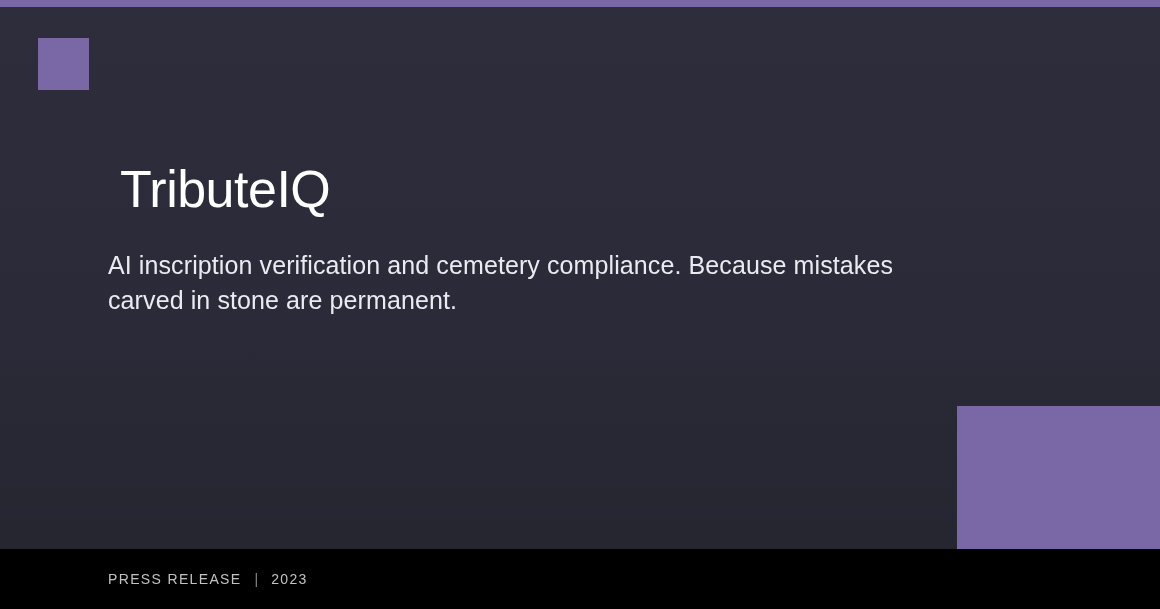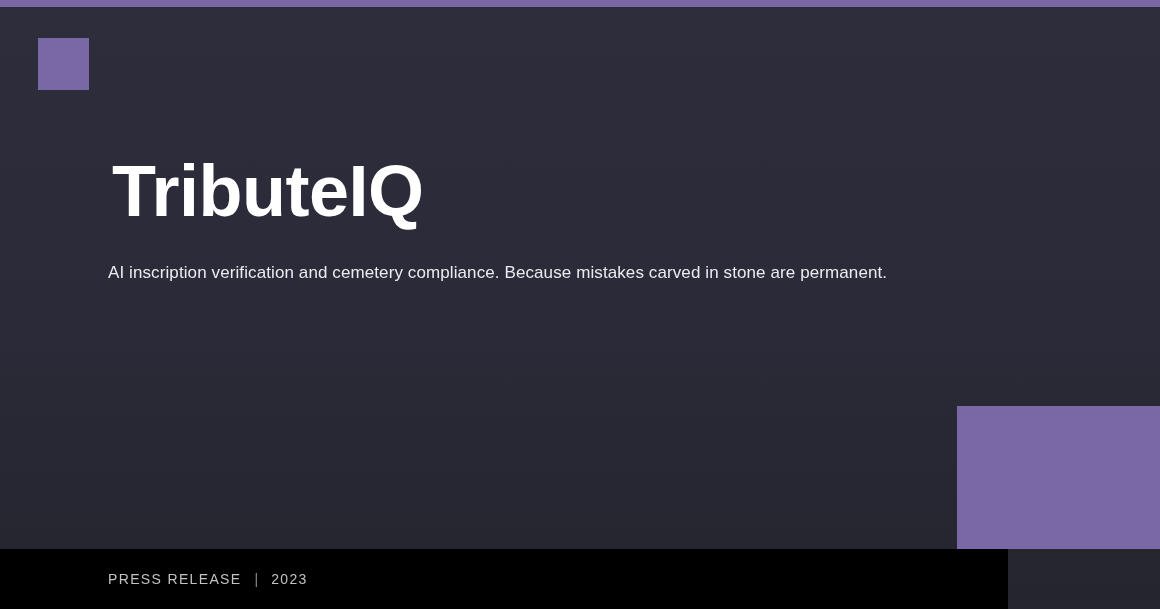--- a/index.html
+++ b/index.html
@@ -50,44 +50,44 @@
 
   
   .content {
     position: absolute;
     left: 108px;
     top: 150px;
     width: 900px;
   }
 
   .title {
-    margin: 4px;
-    font-size: 72px;
-    font-weight: 700;
+    margin: 12px;
+    font-size: 52px;
+    font-weight: 400;
     line-height: 1.04;
     letter-spacing: -0.5px;
     color: #ffffff;
   }
 
   .subtitle {
     margin: 32px 0 0 0;
     max-width: 862px;
-    font-size: 17px;
+    font-size: 25px;
     font-weight: 400;
     line-height: 1.38;
     letter-spacing: 0.1px;
     color: #eceaf1;
   }
 
   
   .footer {
     position: absolute;
     left: 0;
     bottom: 0;
-    width: 1008px;
+    width: 1160px;
     height: 60px;
     background: #000000;
     display: flex;
     align-items: center;
   }
 
   .footer-inner {
     display: flex;
     align-items: center;
     padding-left: 108px;

